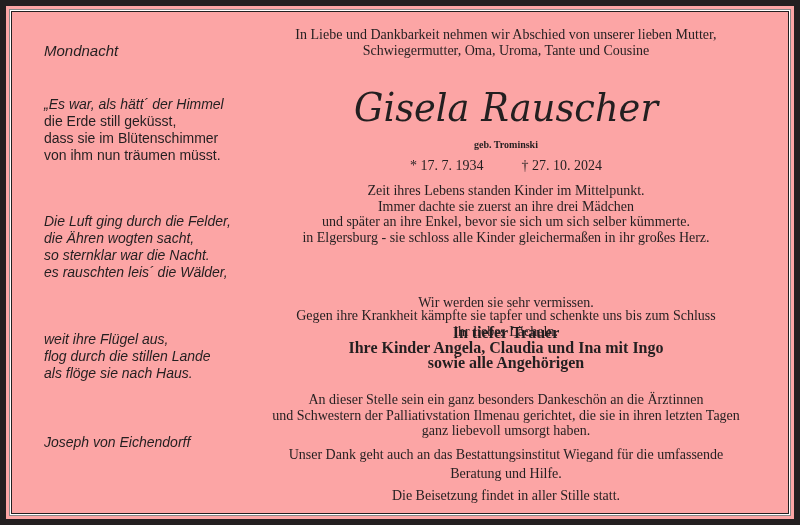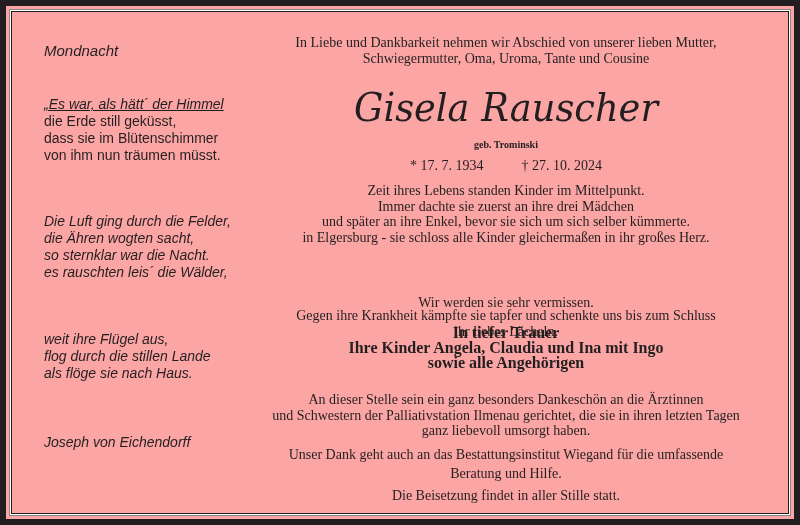--- a/index.html
+++ b/index.html
@@ -15,34 +15,34 @@
     border: 1px solid #888;
     box-shadow: inset 0 0 0 1px #fff, inset 0 0 0 2px #231f20;
   }
   .poem {
     position: absolute; left: 38px; top: 0; width: 220px;
     font-family: "Liberation Sans", sans-serif; font-size: 14px; color: #231f20; line-height: 17px;
   }
   .poem .title { position: absolute; top: 36px; font-style: italic; font-size: 15px; white-space: nowrap; }
   .poem .stanza { position: absolute; white-space: nowrap; }
   .poem .st1 { top: 90px; }
-  .poem .st1 .l1 { font-style: italic; text-decoration: underline; }
+  .poem .st1 .l1 { font-style: italic; }
   .poem .st2 { top: 207px; font-style: italic; }
   .poem .st3 { top: 325px; font-style: italic; }
   .poem .author { position: absolute; top: 428px; font-style: italic; white-space: nowrap; }
   .poem .line { display: block; }
 
   .main {
     position: absolute; left: 250px; top: 0; width: 500px;
     font-family: "Liberation Serif", serif; color: #231f20; text-align: center;
     font-size: 14px; line-height: 15.5px;
   }
   .main .line { display: block; white-space: nowrap; }
   .blk { position: absolute; left: 0; right: 0; }
-  .intro { top: 29px; }
+  .intro { top: 21px; }
   .name { top: 78px; font-family: "DejaVu Serif", serif; font-style: italic; font-size: 40px; line-height: 46px; letter-spacing: 0px; font-weight: normal; transform: scaleX(0.92); }
   .maiden { top: 131px; font-weight: bold; font-size: 10px; }
   .dates { top: 152px; font-size: 14px; }
   .dates .birth { display: inline-block; margin-right: 38px; }
   .p1 { top: 177px; }
   .p2 { top: 255px; margin-top: 47px; }
   .p3 { top: 289px; }
   .mourners { top: 319px; font-weight: bold; font-size: 16px; line-height: 15px; }
   .thanks1 { top: 386px; }
   .thanks2 { top: 439px; line-height: 19px; }

